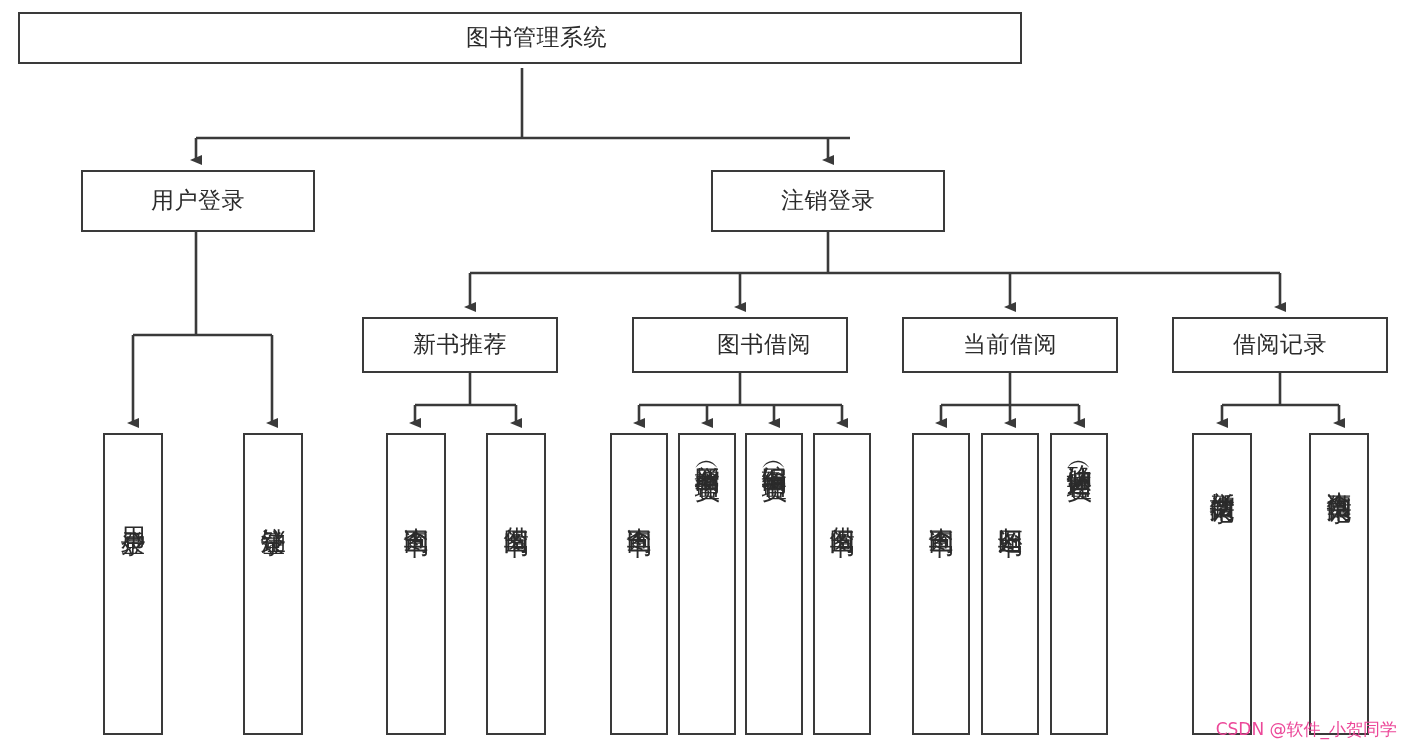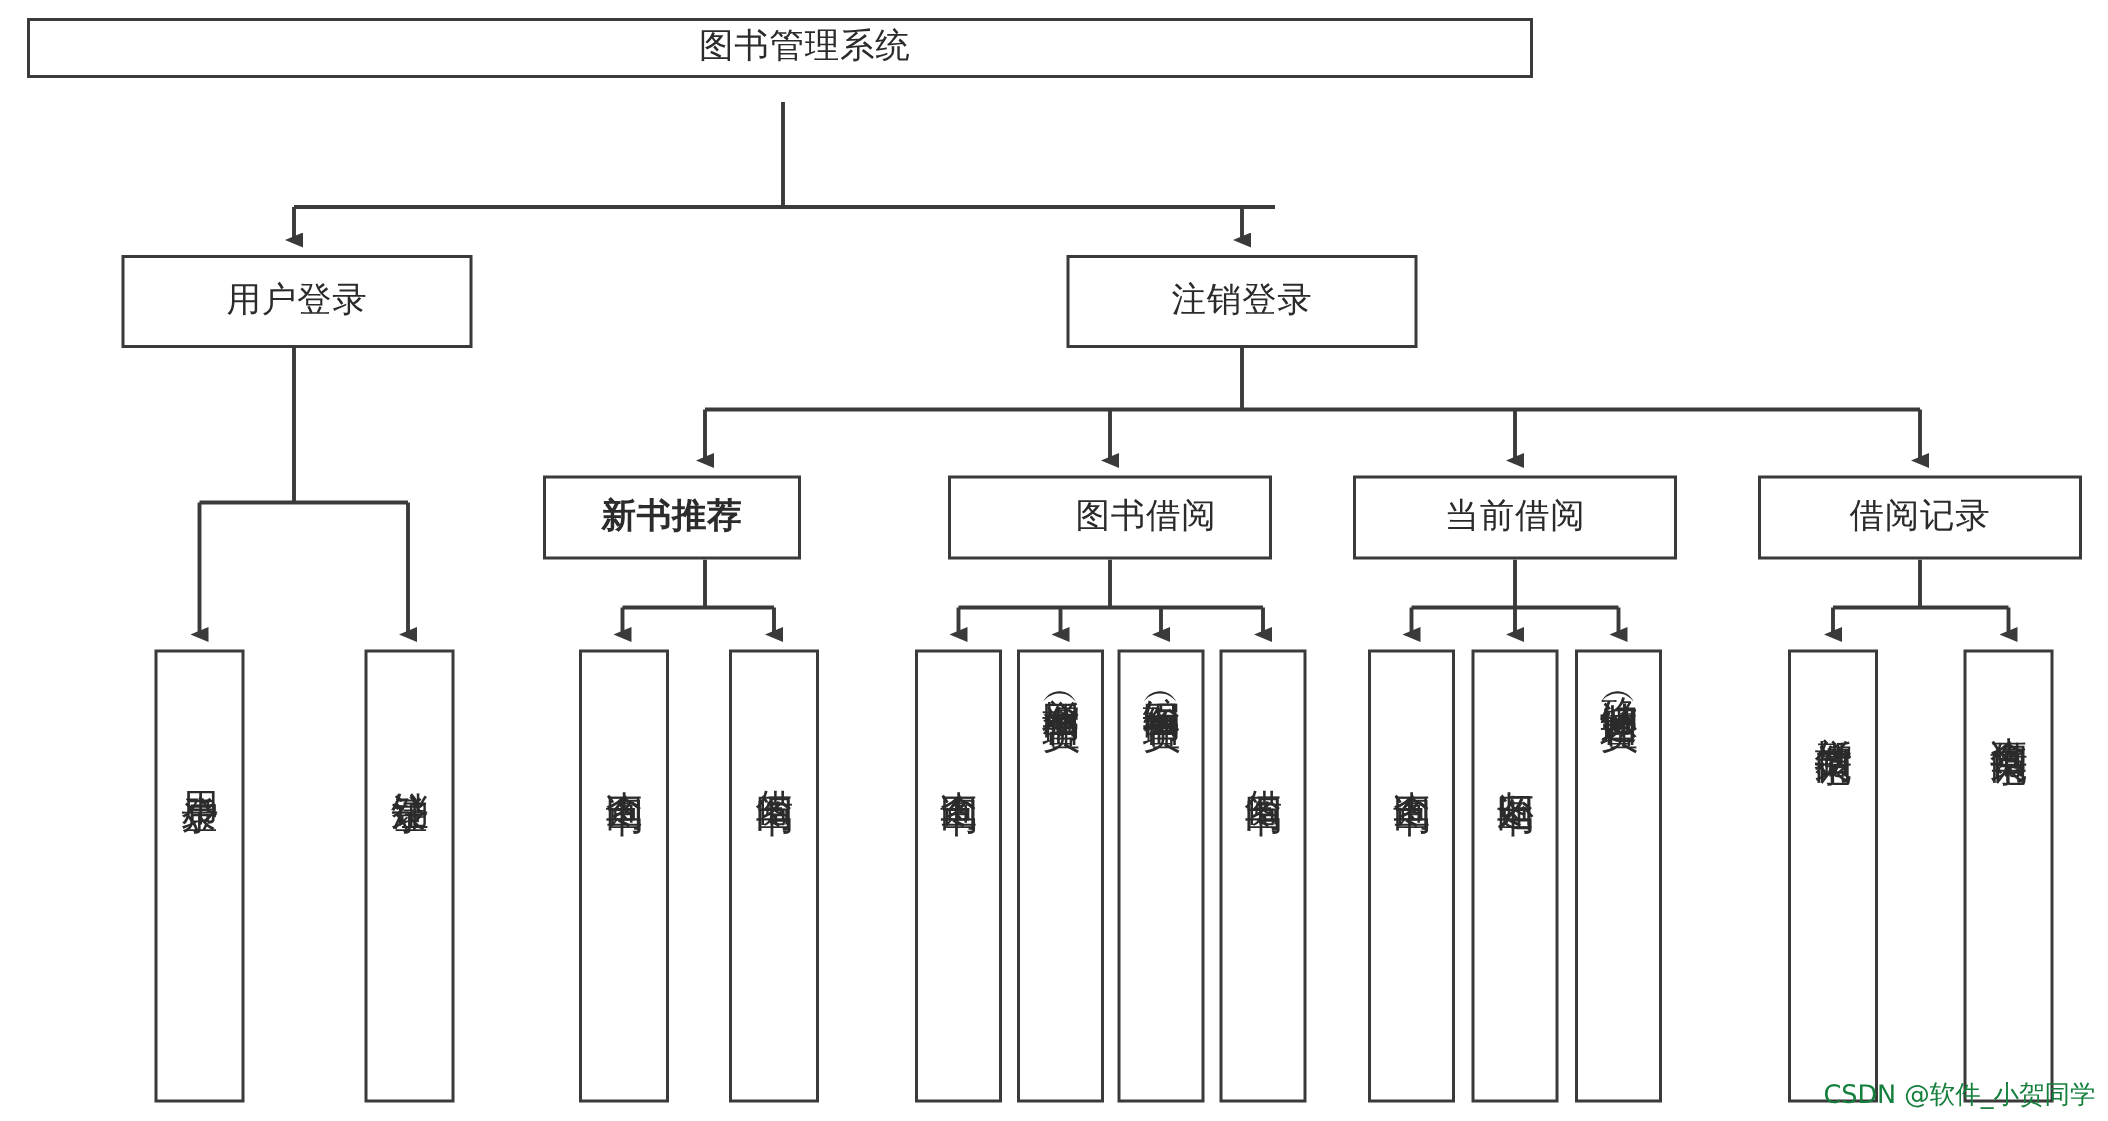--- a/index.html
+++ b/index.html
@@ -59,21 +59,21 @@
     font-size: 25px;
     line-height: 1.02;
     letter-spacing: 2px;
     white-space: nowrap;
   }
   .watermark {
     position: absolute;
     right: 8px;
     bottom: 6px;
     font-size: 17px;
-    color: #15803d;
+    color: #ec4899;
     z-index: 5;
     white-space: nowrap;
     user-select: none;
   }
 </style>
 </head>
 <body>
 
 <div id="canvas">
 
@@ -120,32 +120,32 @@
       <path d="M1010,405 L1010,423" marker-end="url(#arrow)"></path>
       <path d="M1079,405 L1079,423" marker-end="url(#arrow)"></path>
 
       <path d="M1280,373 L1280,405"></path>
       <path d="M1222,405 L1339,405"></path>
       <path d="M1222,405 L1222,423" marker-end="url(#arrow)"></path>
       <path d="M1339,405 L1339,423" marker-end="url(#arrow)"></path>
     </g>
   </svg>
 
-  <div class="node root horiz" style="left:18px; top:12px; width:1004px; height:40px;padding-left:33px;">
+  <div class="node root horiz" style="left:18px; top:12px; width:1004px; height:52px;padding-left:33px;">
     <span class="label">图书管理系统</span>
   </div>
 
   <div class="node horiz" style="left:81px; top:170px; width:234px; height:62px;">
     <span class="label">用户登录</span>
   </div>
   <div class="node horiz" style="left:711px; top:170px; width:234px; height:62px;">
     <span class="label">注销登录</span>
   </div>
 
-  <div class="node horiz" style="left:362px; top:317px; width:172px; height:56px;font-weight:bold;">
+  <div class="node horiz" style="left:362px; top:317px; width:196px; height:56px;">
     <span class="label">新书推荐</span>
   </div>
   <div class="node horiz" style="left:632px; top:317px; width:216px; height:56px;padding-left:48px;">
     <span class="label">图书借阅</span>
   </div>
   <div class="node horiz" style="left:1172px; top:317px; width:216px; height:56px;">
     <span class="label">借阅记录</span>
   </div>
   <div class="node horiz" style="left:902px; top:317px; width:216px; height:56px;">
     <span class="label">当前借阅</span>

